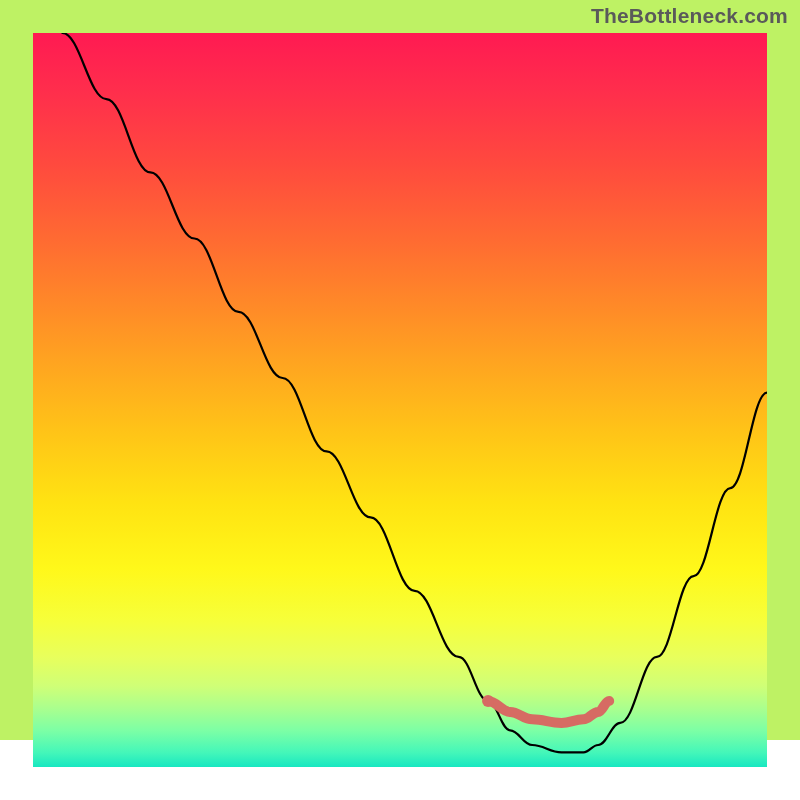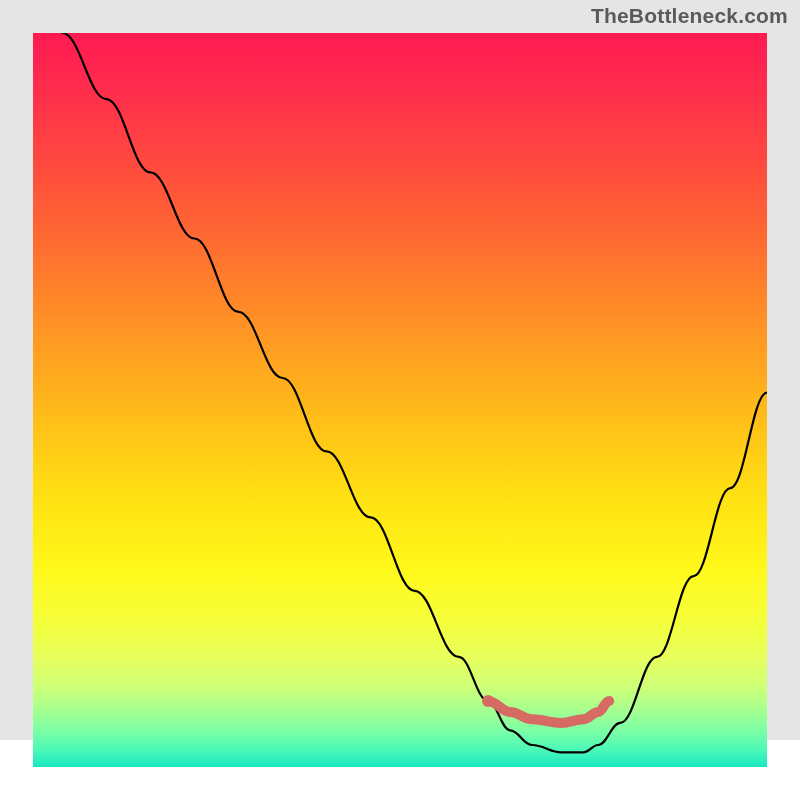--- a/index.html
+++ b/index.html
@@ -1,20 +1,20 @@
 <!DOCTYPE html>
 <html><head>
 <meta charset="utf-8">
 <style>
   * { margin: 0; padding: 0; box-sizing: border-box; }
   html, body { width: 800px; height: 800px; overflow: hidden; }
   .chart-container {
     width: 800px;
     height: 740px;
-    background: #e5e5e5;
+    background: #bef264;
     position: relative;
     text-align: right;
   }
   .attribution {
     position: absolute;
     top: 4px;
     right: 12px;
     font-family: Arial, Helvetica, sans-serif;
     font-size: 21px;
     font-weight: 600;

